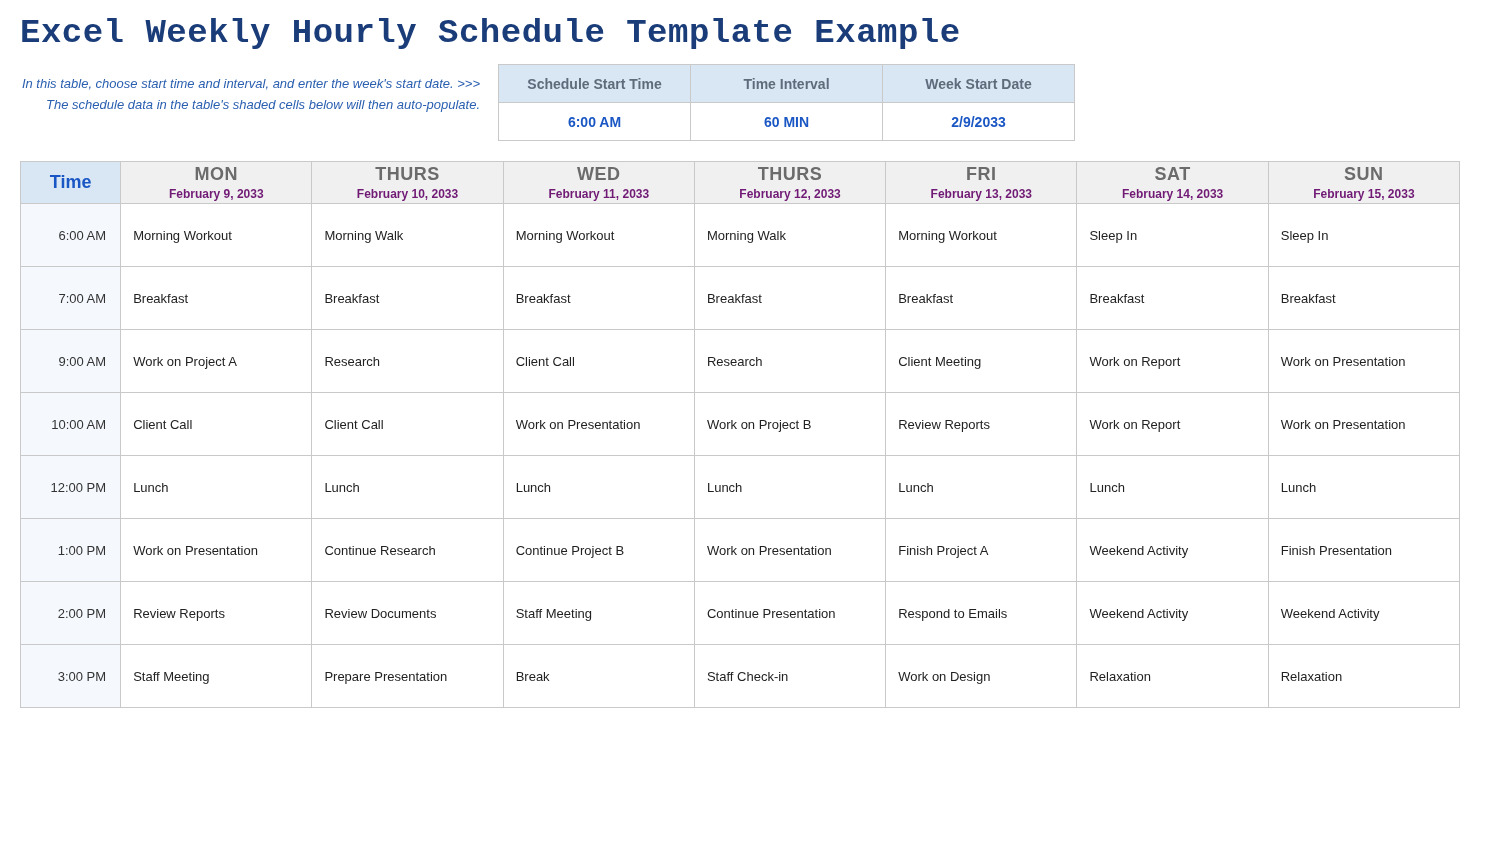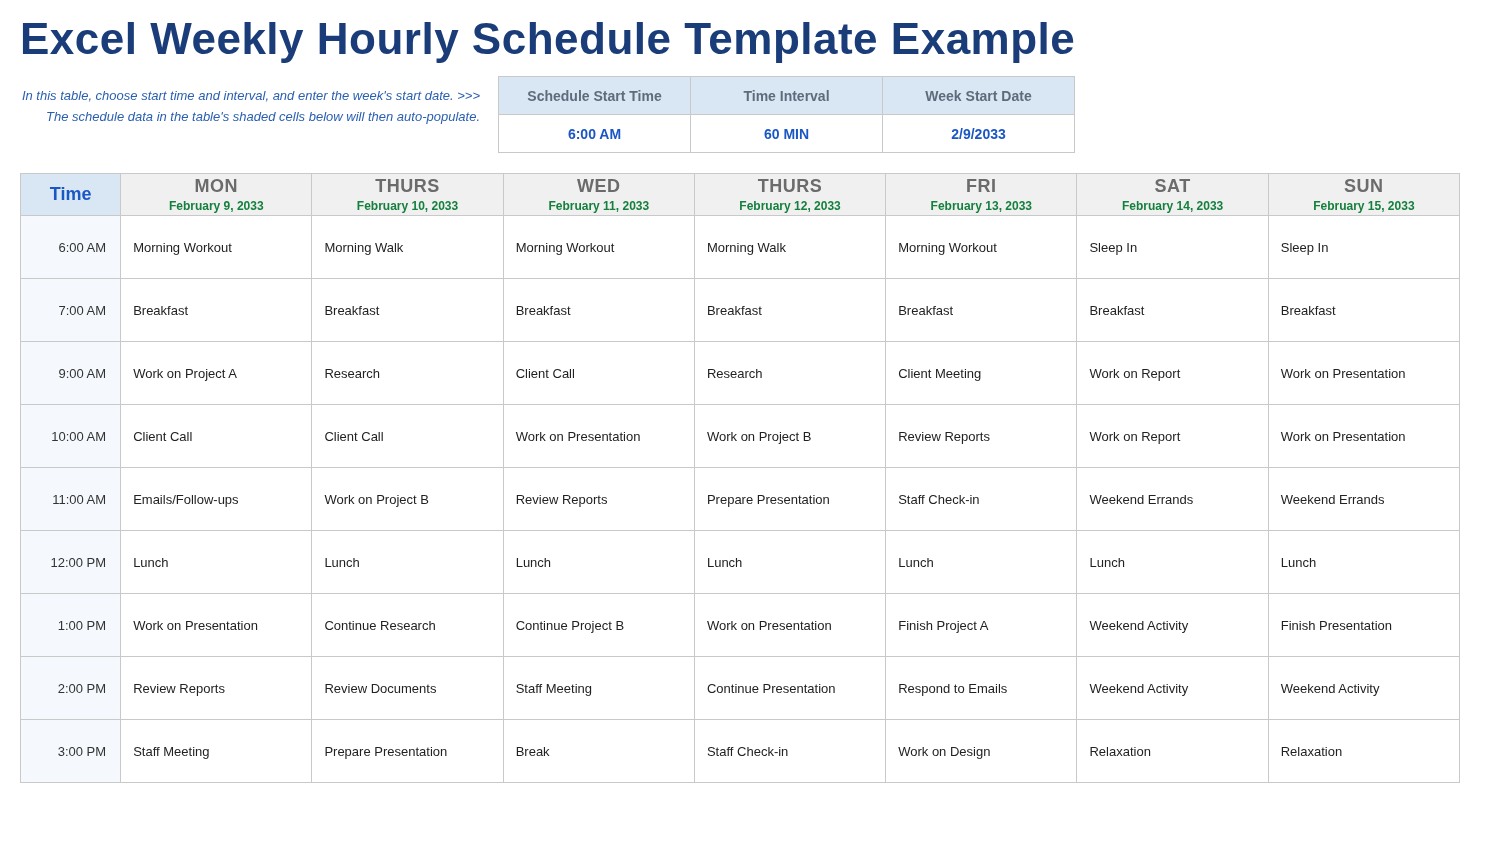--- a/index.html
+++ b/index.html
@@ -5,25 +5,26 @@
   * { box-sizing: border-box; }
   body {
     margin: 0;
     padding: 10px 20px;
     font-family: "Century Gothic", "Segoe UI", Arial, sans-serif;
     background: #fff;
     color: #222;
     width: 1490px;
   }
   h1.title {
-    font-size: 44px;
+    font-size: 34px;
     font-weight: 700;
     color: #1a3d7a;
     margin: 4px 0 12px 0;
     letter-spacing: 0.5px;
+    font-family: Liberation Mono, monospace;
   }
   .top-row {
     display: flex;
     align-items: flex-start;
     gap: 18px;
     margin-bottom: 20px;
   }
   .instructions {
     flex: 0 0 460px;
     font-size: 13px;
@@ -77,21 +78,21 @@
     font-size: 18px;
   }
   .day-name {
     font-weight: 700;
     color: #6b6b6b;
     font-size: 18px;
     letter-spacing: 0.5px;
   }
   .day-date {
     font-weight: 700;
-    color: #15803d;
+    color: #701a75;
     font-size: 12px;
     margin-top: 2px;
   }
   table.schedule tbody td {
     height: 63px;
     padding: 0 12px;
     vertical-align: middle;
     text-align: left;
     color: #222;
   }
@@ -214,30 +215,20 @@
         <td class="time-cell">10:00 AM</td>
         <td>Client Call</td>
         <td>Client Call</td>
         <td>Work on Presentation</td>
         <td>Work on Project B</td>
         <td>Review Reports</td>
         <td>Work on Report</td>
         <td>Work on Presentation</td>
       </tr>
       <tr>
-        <td class="time-cell">11:00 AM</td>
-        <td>Emails/Follow-ups</td>
-        <td>Work on Project B</td>
-        <td>Review Reports</td>
-        <td>Prepare Presentation</td>
-        <td>Staff Check-in</td>
-        <td>Weekend Errands</td>
-        <td>Weekend Errands</td>
-      </tr>
-      <tr>
         <td class="time-cell">12:00 PM</td>
         <td>Lunch</td>
         <td>Lunch</td>
         <td>Lunch</td>
         <td>Lunch</td>
         <td>Lunch</td>
         <td>Lunch</td>
         <td>Lunch</td>
       </tr>
       <tr>

